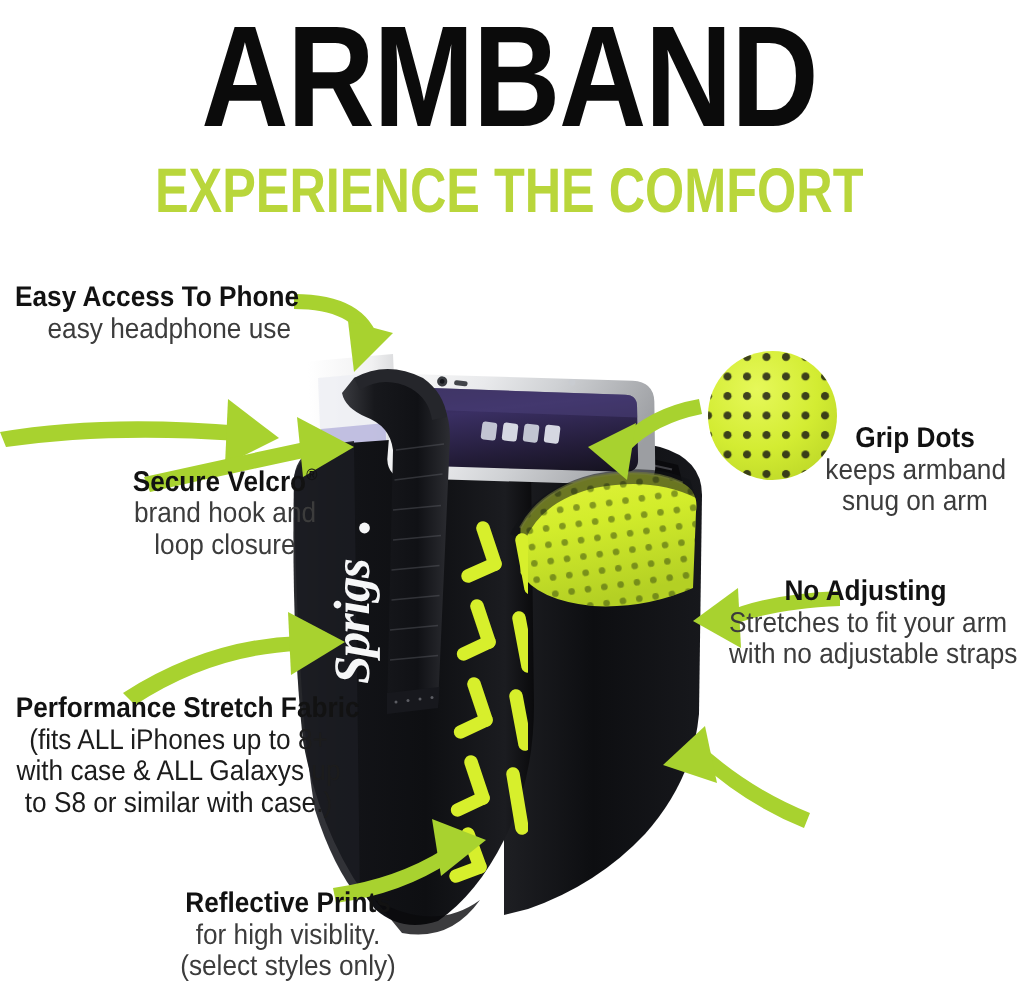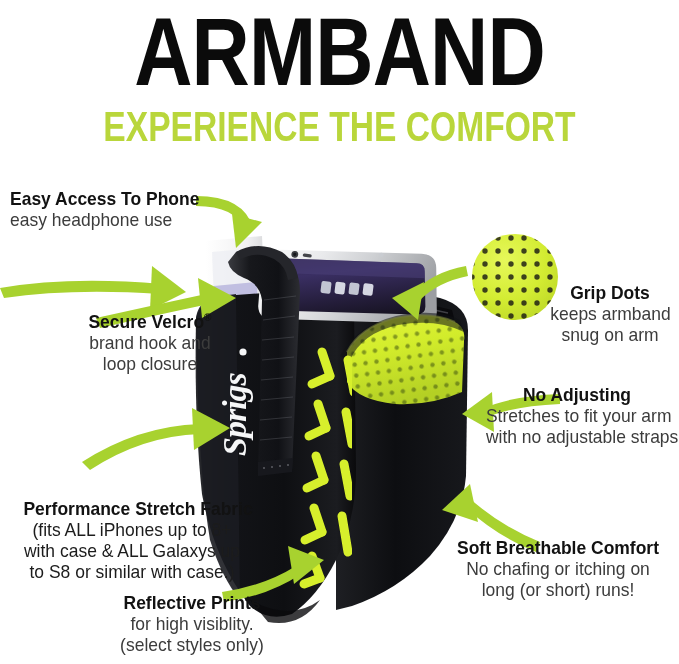--- a/index.html
+++ b/index.html
@@ -101,24 +101,24 @@
   #c-grip { left: 545px; width: 130px; }
   #c-noadjust { left: 478px; width: 198px; }
   #c-soft { left: 440px; width: 236px; }
 
   #c-reflective { left: 87px; width: 210px; text-align: center; }
   #c-reflective .hd, #c-reflective .bd { text-align: center; transform-origin: center top; }
 
   #c-velcro { left: 56px; width: 188px; text-align: center; }
   #c-velcro .hd, #c-velcro .bd { text-align: center; transform-origin: center top; }
 
-  #c-stretch { left: 14px; width: 236px; text-align: center; margin-top: 36px; }
+  #c-stretch { left: 1px; width: 236px; text-align: center; }
   #c-stretch .hd, #c-stretch .bd { text-align: center; transform-origin: center top; }
 
-  #c-easy-access { left: 10px; width: 200px; text-align: left; }
+  #c-easy-access { left: 10px; width: 200px; text-align: right; }
 
   
   #art {
     position: absolute;
     left: 0; top: 0;
     width: 679px; height: 664px;
     pointer-events: none;
   }
 </style>
 </head>
@@ -399,19 +399,14 @@
     <div class="bd">keeps armband</div>
     <div class="bd">snug on arm</div>
   </div>
 
   <div class="callout ctr" id="c-noadjust">
     <div class="hd">No Adjusting</div>
     <div class="bd">Stretches to fit your arm</div>
     <div class="bd">with no adjustable straps</div>
   </div>
 
-  <div class="callout ctr" id="c-soft">
-    <div class="hd">Soft Breathable Comfort</div>
-    <div class="bd">No chafing or itching on</div>
-    <div class="bd">long (or short) runs!</div>
-  </div>
 
 </div>
 
 </body></html>

